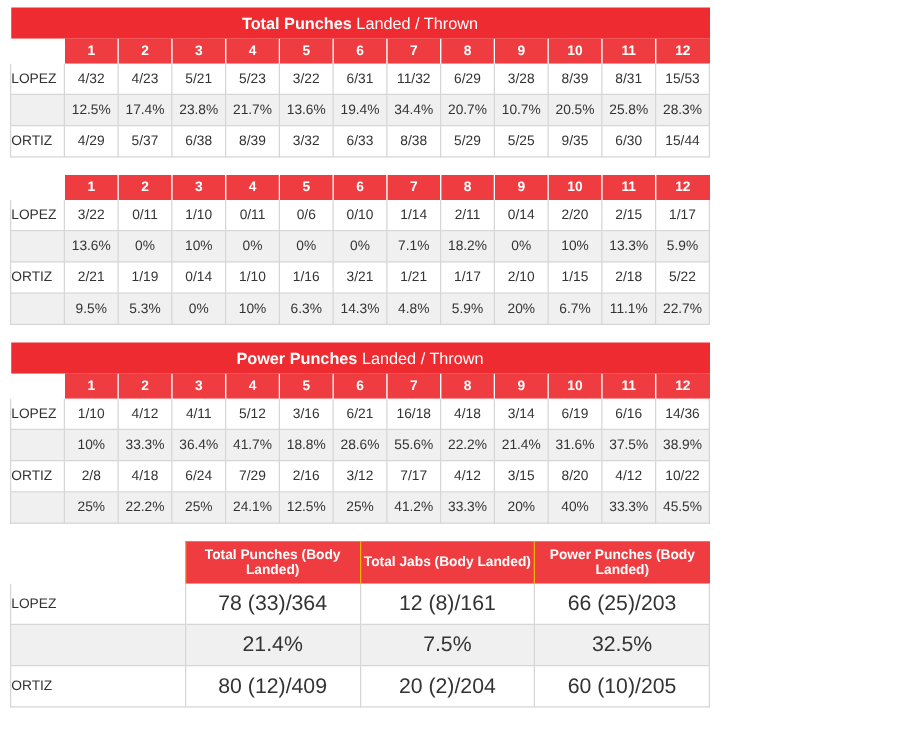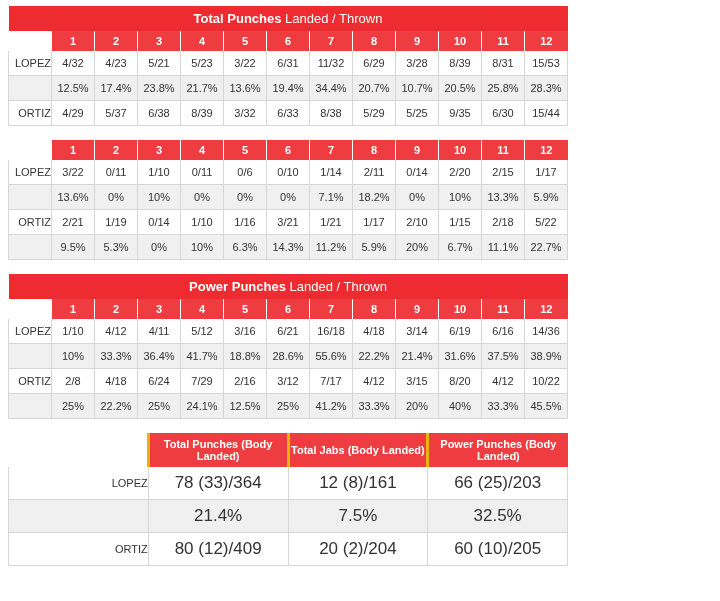--- a/index.html
+++ b/index.html
@@ -50,21 +50,21 @@
   }
   .rnd-head td.corner {
     background: #ffffff;
     border-left: none;
   }
   td.name {
     width: 100px;
     background: #ffffff;
     color: #333333;
     font-size: 11px;
-    text-align: right;
+    text-align: left;
     border: 1px solid #d6d6d6;
     border-top: none;
     padding: 6px 0;
   }
   td.namecell-blank {
     background: #f0f0f0;
     border: 1px solid #d6d6d6;
     border-top: none;
   }
   td.val {
@@ -88,21 +88,21 @@
     width: 100%;
     table-layout: fixed;
   }
   .final .sub-head td {
     background: #ef3c41;
     color: #ffffff;
     text-align: center;
     font-size: 11px;
     font-weight: bold;
     padding: 5px 0;
-    border-left: 3px solid #eab308;
+    border-left: 1px solid #eab308;
   }
   .final .sub-head td.corner {
     background: #ffffff;
     border-left: none;
   }
   .final td.name { width: 100px; }
   .final td.val { font-size: 17px; margin-top: 48px; }
 </style>
 </head>
 <body>
@@ -242,21 +242,21 @@
               <td class="val">5/22</td>
             </tr>
             <tr class="pct">
               <td class="name namecell-blank"></td>
               <td class="val">9.5%</td>
               <td class="val">5.3%</td>
               <td class="val">0%</td>
               <td class="val">10%</td>
               <td class="val">6.3%</td>
               <td class="val">14.3%</td>
-              <td class="val">11.2%</td>
+              <td class="val">4.8%</td>
               <td class="val">5.9%</td>
               <td class="val">20%</td>
               <td class="val">6.7%</td>
               <td class="val">11.1%</td>
               <td class="val">22.7%</td>
             </tr>
           </tbody>
         </table>
       </div>
       <div class="stat-block">

